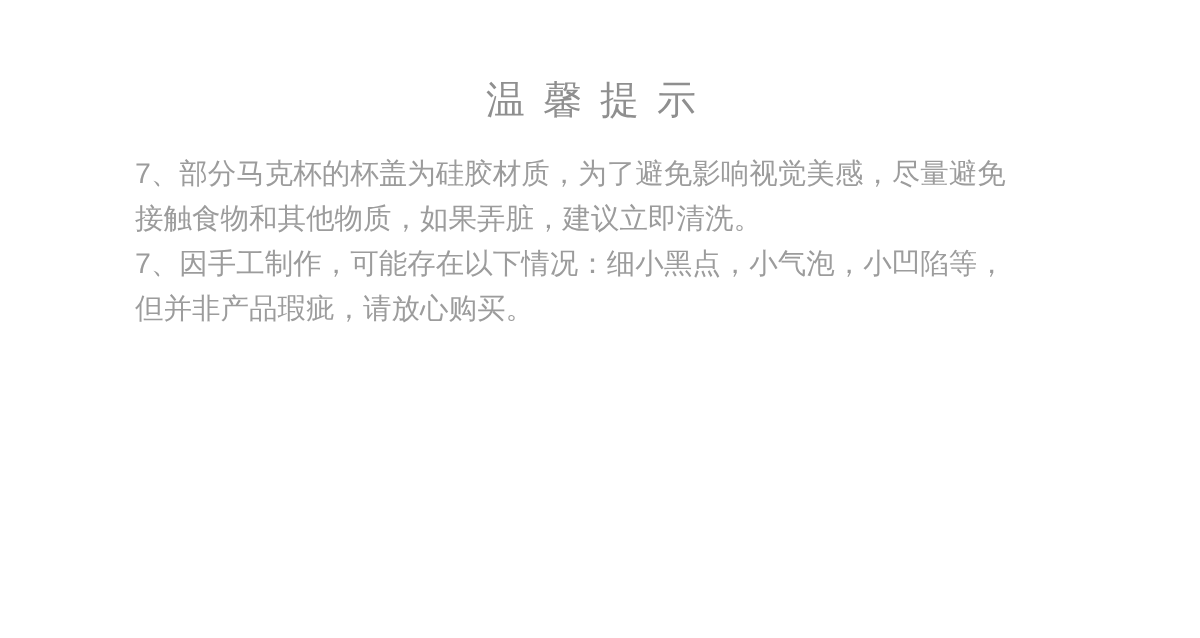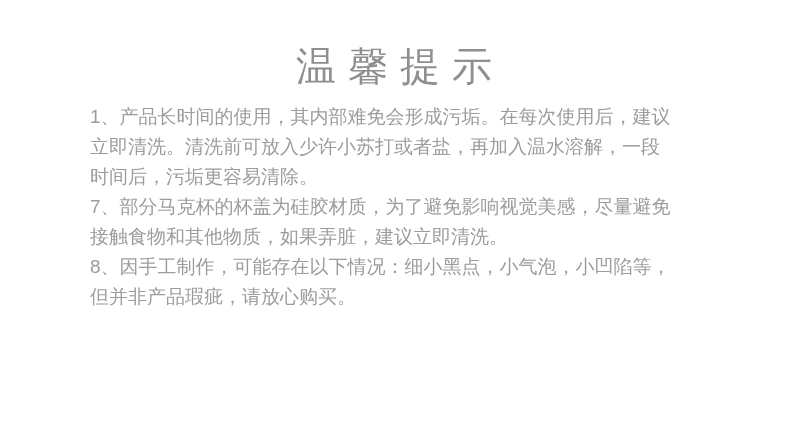--- a/index.html
+++ b/index.html
@@ -16,21 +16,21 @@
   .page {
     width: 800px;
     height: 425px;
     position: relative;
     background: #ffffff;
   }
   .title {
     margin: 0;
     padding-top: 47px;
     text-align: center;
-    font-size: 40px;
+    font-size: 26px;
     font-weight: 400;
     color: #8f8f8f;
     letter-spacing: 12px;
     line-height: 38px;
   }
   .tips {
     margin: 17px 85px 0 90px;
     width: 625px;
   }
   .tip {
@@ -42,21 +42,18 @@
     white-space: pre-line;
     text-align: left;
   }
 </style>
 </head>
 <body>
 
 <div class="page">
   <h1 class="title">温馨提示</h1>
   <div class="tips">
-    <p class="tip">1、产品长时间的使用，其内部难免会形成污垢。在每次使用后，建议
-立即清洗。清洗前可放入少许小苏打或者盐，再加入温水溶解，一段
-时间后，污垢更容易清除。</p>
     <p class="tip">7、部分马克杯的杯盖为硅胶材质，为了避免影响视觉美感，尽量避免
 接触食物和其他物质，如果弄脏，建议立即清洗。</p>
-    <p class="tip">8、因手工制作，可能存在以下情况：细小黑点，小气泡，小凹陷等，
+    <p class="tip">7、因手工制作，可能存在以下情况：细小黑点，小气泡，小凹陷等，
 但并非产品瑕疵，请放心购买。</p>
   </div>
 </div>
 
 </body></html>

